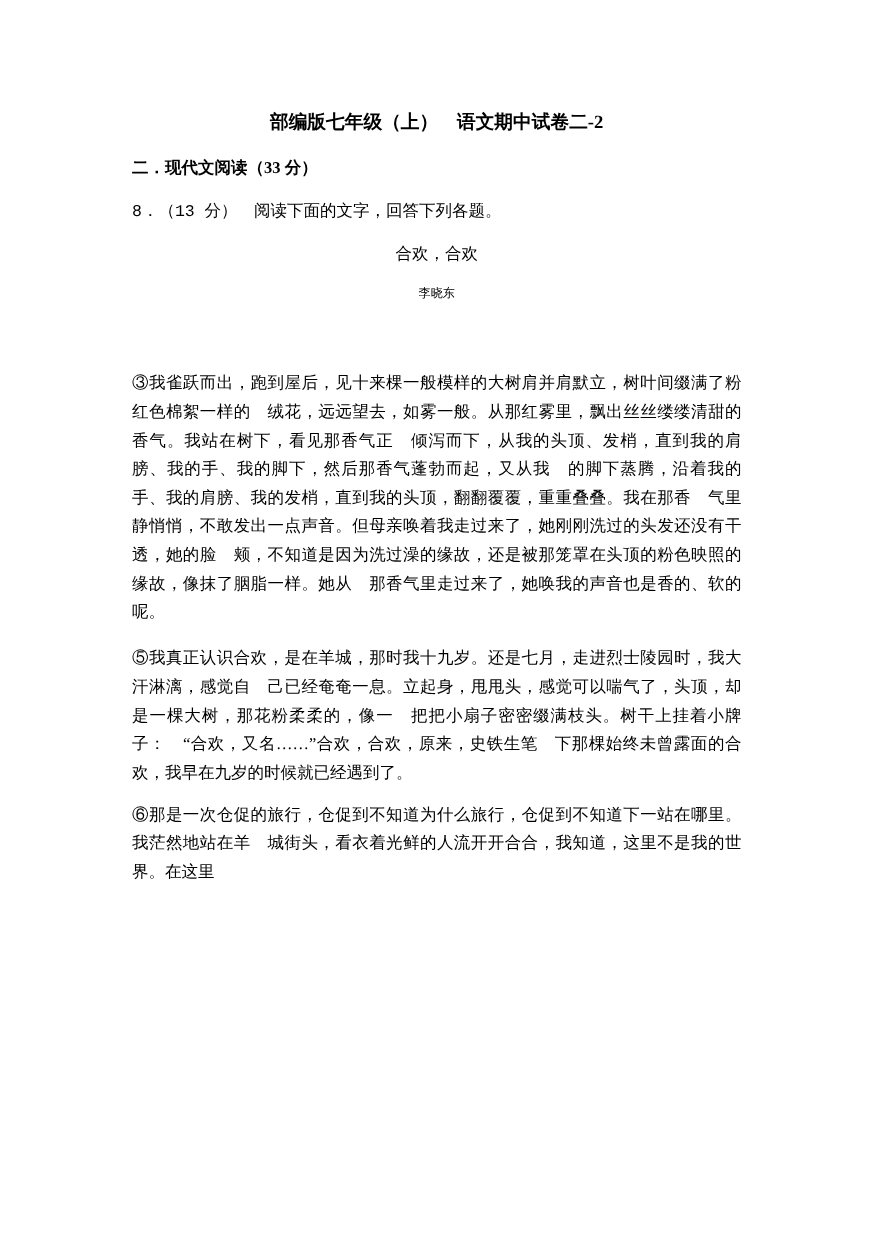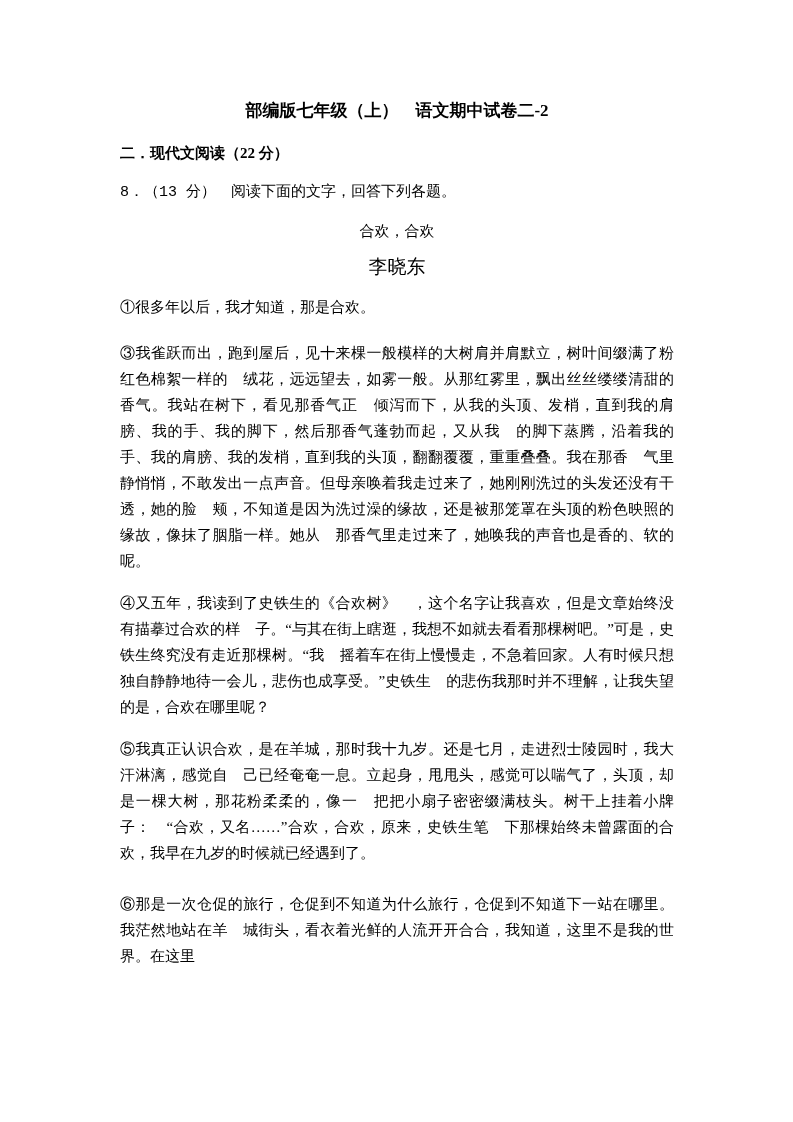--- a/index.html
+++ b/index.html
@@ -40,55 +40,53 @@
     font-family: Liberation Mono, monospace;
   }
   .passage-title {
     margin: 12px 0 10px 0;
     font-size: 15px;
     text-align: center;
     line-height: 26px;
   }
   .passage-author {
     margin: 0 0 14px 0;
-    font-size: 19px;
+    font-size: 11px;
     text-align: center;
     line-height: 26px;
   }
   .para {
     margin: 0;
     font-size: 15px;
     line-height: 26px;
     text-align: justify;
     word-break: break-all;
     white-space: pre-wrap;
   }
-  .gap-xl { margin-top: 20px; }
+  .gap-xl { margin-top: 56px; }
   .gap-md { margin-top: 16px; }
-  .gap-lg { margin-top: 25px; }
+  .gap-lg { margin-top: 12px; }
 </style>
 </head>
 <body>
 
 <div class="page">
 
   <h1 class="doc-title">部编版七年级（上）　语文期中试卷二-2</h1>
 
-  <h2 class="section-heading">二．现代文阅读（22 分）</h2>
+  <h2 class="section-heading">二．现代文阅读（33 分）</h2>
 
   <p class="question-intro">8．（13 分）　阅读下面的文字，回答下列各题。</p>
 
   <p class="passage-title">合欢，合欢</p>
 
   <p class="passage-author">李晓东</p>
 
-  <p class="para">①很多年以后，我才知道，那是合欢。</p>
 
 
   <p class="para gap-xl">③我雀跃而出，跑到屋后，见十来棵一般模样的大树肩并肩默立，树叶间缀满了粉红色棉絮一样的　绒花，远远望去，如雾一般。从那红雾里，飘出丝丝缕缕清甜的香气。我站在树下，看见那香气正　倾泻而下，从我的头顶、发梢，直到我的肩膀、我的手、我的脚下，然后那香气蓬勃而起，又从我　的脚下蒸腾，沿着我的手、我的肩膀、我的发梢，直到我的头顶，翻翻覆覆，重重叠叠。我在那香　气里静悄悄，不敢发出一点声音。但母亲唤着我走过来了，她刚刚洗过的头发还没有干透，她的脸　颊，不知道是因为洗过澡的缘故，还是被那笼罩在头顶的粉色映照的缘故，像抹了胭脂一样。她从　那香气里走过来了，她唤我的声音也是香的、软的呢。</p>
 
-  <p class="para gap-md">④又五年，我读到了史铁生的《合欢树》　，这个名字让我喜欢，但是文章始终没有描摹过合欢的样　子。“与其在街上瞎逛，我想不如就去看看那棵树吧。”可是，史铁生终究没有走近那棵树。“我　摇着车在街上慢慢走，不急着回家。人有时候只想独自静静地待一会儿，悲伤也成享受。”史铁生　的悲伤我那时并不理解，让我失望的是，合欢在哪里呢？</p>
 
   <p class="para gap-md">⑤我真正认识合欢，是在羊城，那时我十九岁。还是七月，走进烈士陵园时，我大汗淋漓，感觉自　己已经奄奄一息。立起身，甩甩头，感觉可以喘气了，头顶，却是一棵大树，那花粉柔柔的，像一　把把小扇子密密缀满枝头。树干上挂着小牌子：　“合欢，又名……”合欢，合欢，原来，史铁生笔　下那棵始终未曾露面的合欢，我早在九岁的时候就已经遇到了。</p>
 
   <p class="para gap-lg">⑥那是一次仓促的旅行，仓促到不知道为什么旅行，仓促到不知道下一站在哪里。我茫然地站在羊　城街头，看衣着光鲜的人流开开合合，我知道，这里不是我的世界。在这里</p>
 
 </div>
 
 </body></html>

